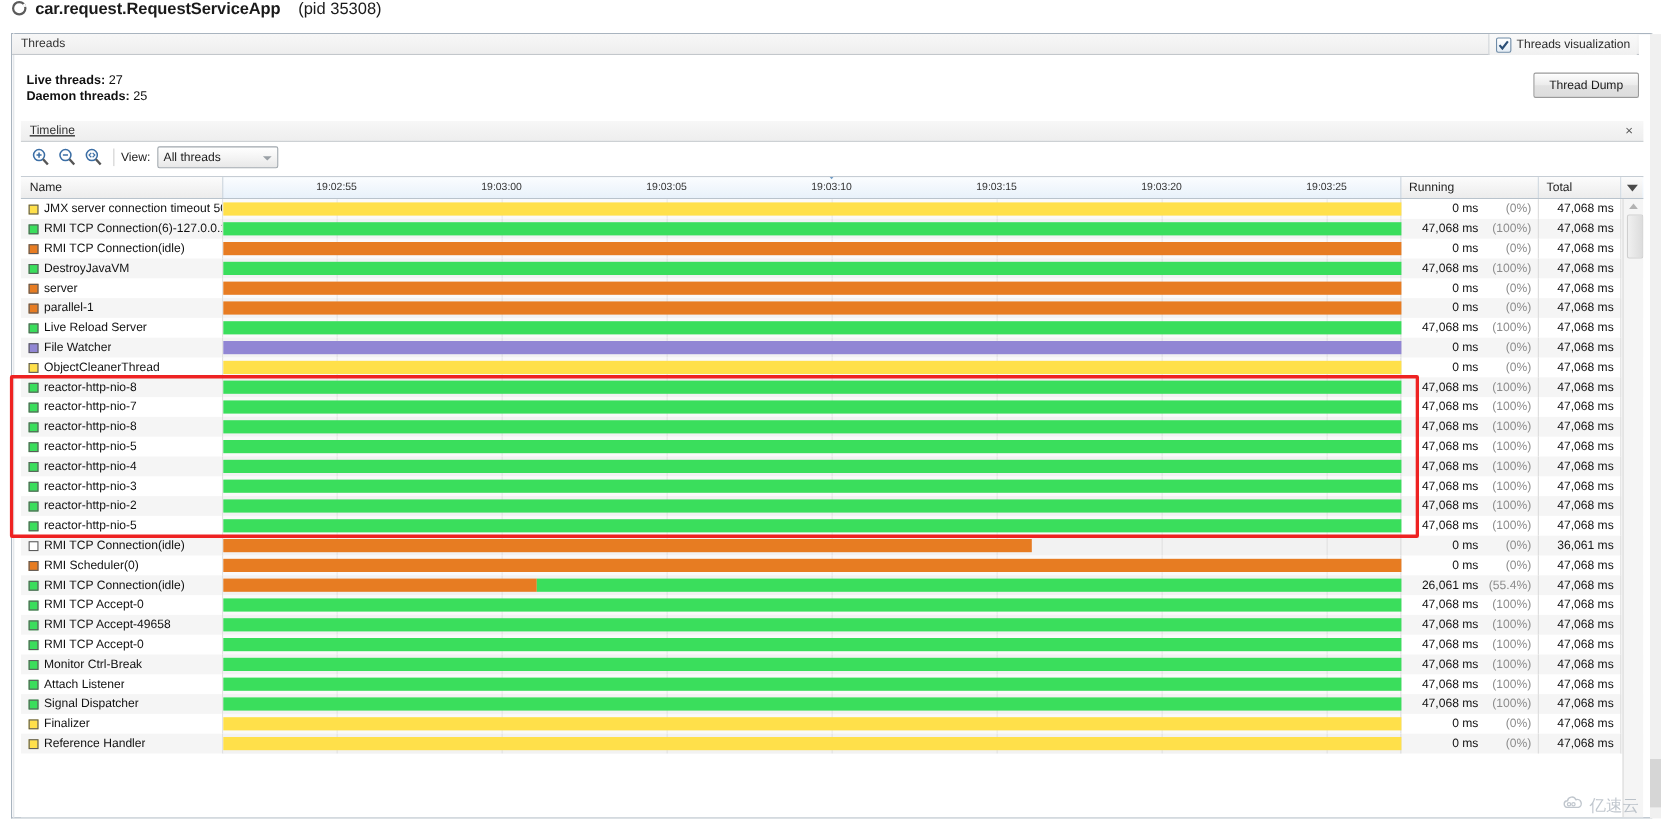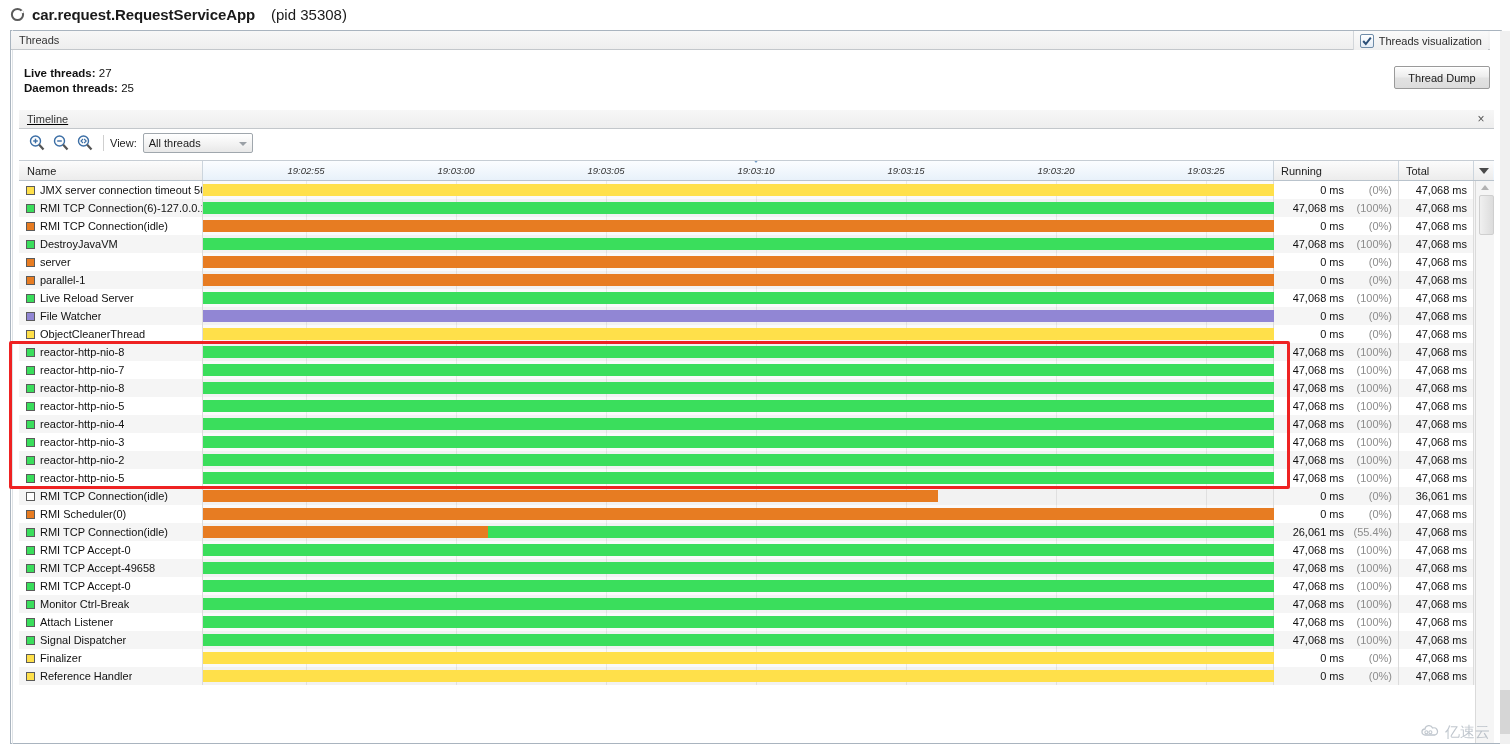--- a/index.html
+++ b/index.html
@@ -12,21 +12,21 @@
   #app {
     position: relative;
     width: 1512px; height: 750px;
     background: #ffffff;
   }
 
   
   .titlebar {
     position: absolute; left: 0; top: 0;
     width: 1512px; height: 28px;
-    display: flex; align-items: center;
+    display: flex; align-items: flex-start;
     padding-left: 10px;
     box-sizing: border-box;
     background: #ffffff;
   }
   .proc-icon {
     width: 15px; height: 15px;
     margin-right: 7px;
     flex: 0 0 auto;
   }
   .title-main {
@@ -173,21 +173,21 @@
   }
   .th {
     display: flex; align-items: center;
     box-sizing: border-box;
     border-right: 1px solid #ccd5dd;
     height: 100%;
     overflow: hidden;
   }
   .th.name { width: 184px; padding-left: 8px; background: linear-gradient(to bottom,#fcfcfc 0%,#ececec 100%); }
   .th.timeline {
-    width: 1071px; position: relative; font-style: italic;
+    width: 1071px; position: relative;
   }
   .th.running { width: 125px; padding-left: 7px; background: linear-gradient(to bottom,#fcfcfc 0%,#ececec 100%);}
   .th.total { width: 75px; padding-left: 7px; background: linear-gradient(to bottom,#fcfcfc 0%,#ececec 100%);}
   .th.menu {
     width: 19px; justify-content: center;
     background: linear-gradient(to bottom,#fcfcfc 0%,#ececec 100%);
     border-right: none;
   }
   .th.menu .dn {
     width: 0; height: 0;

